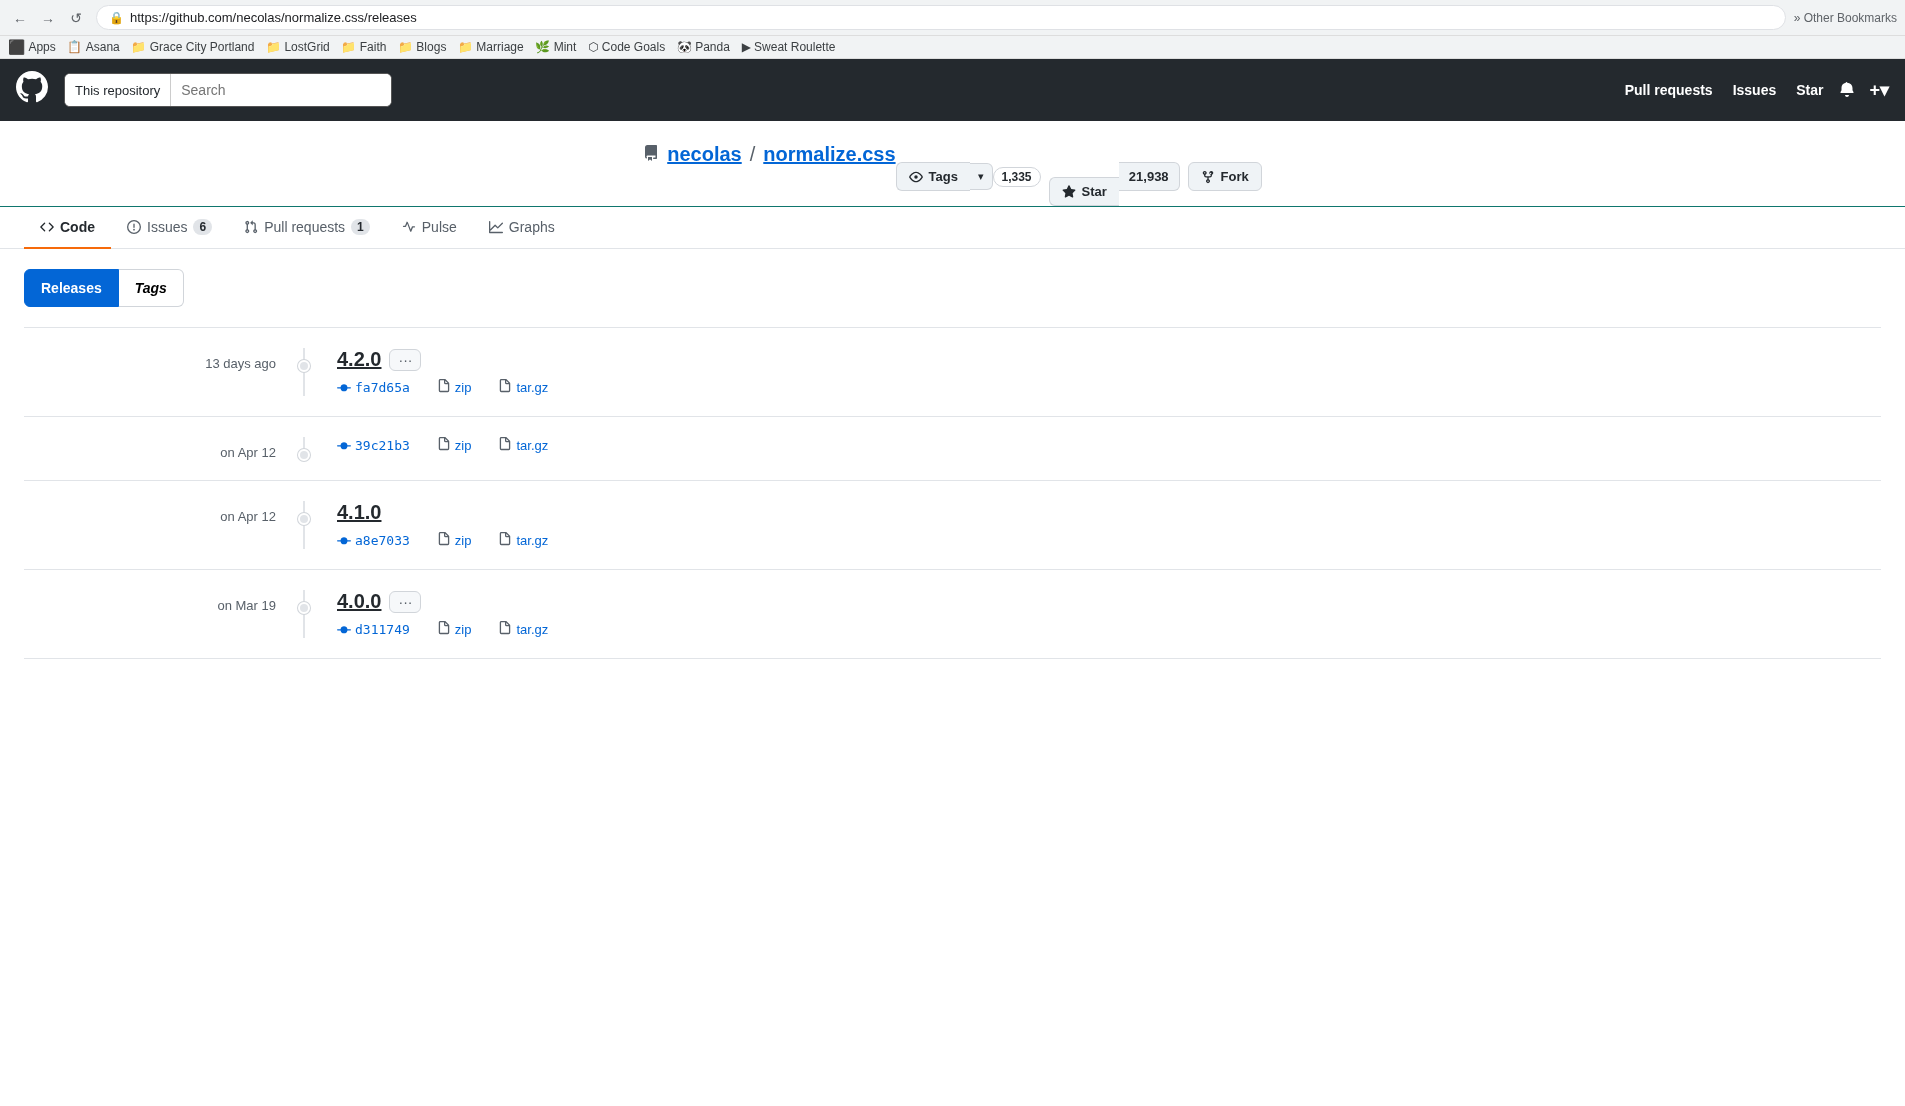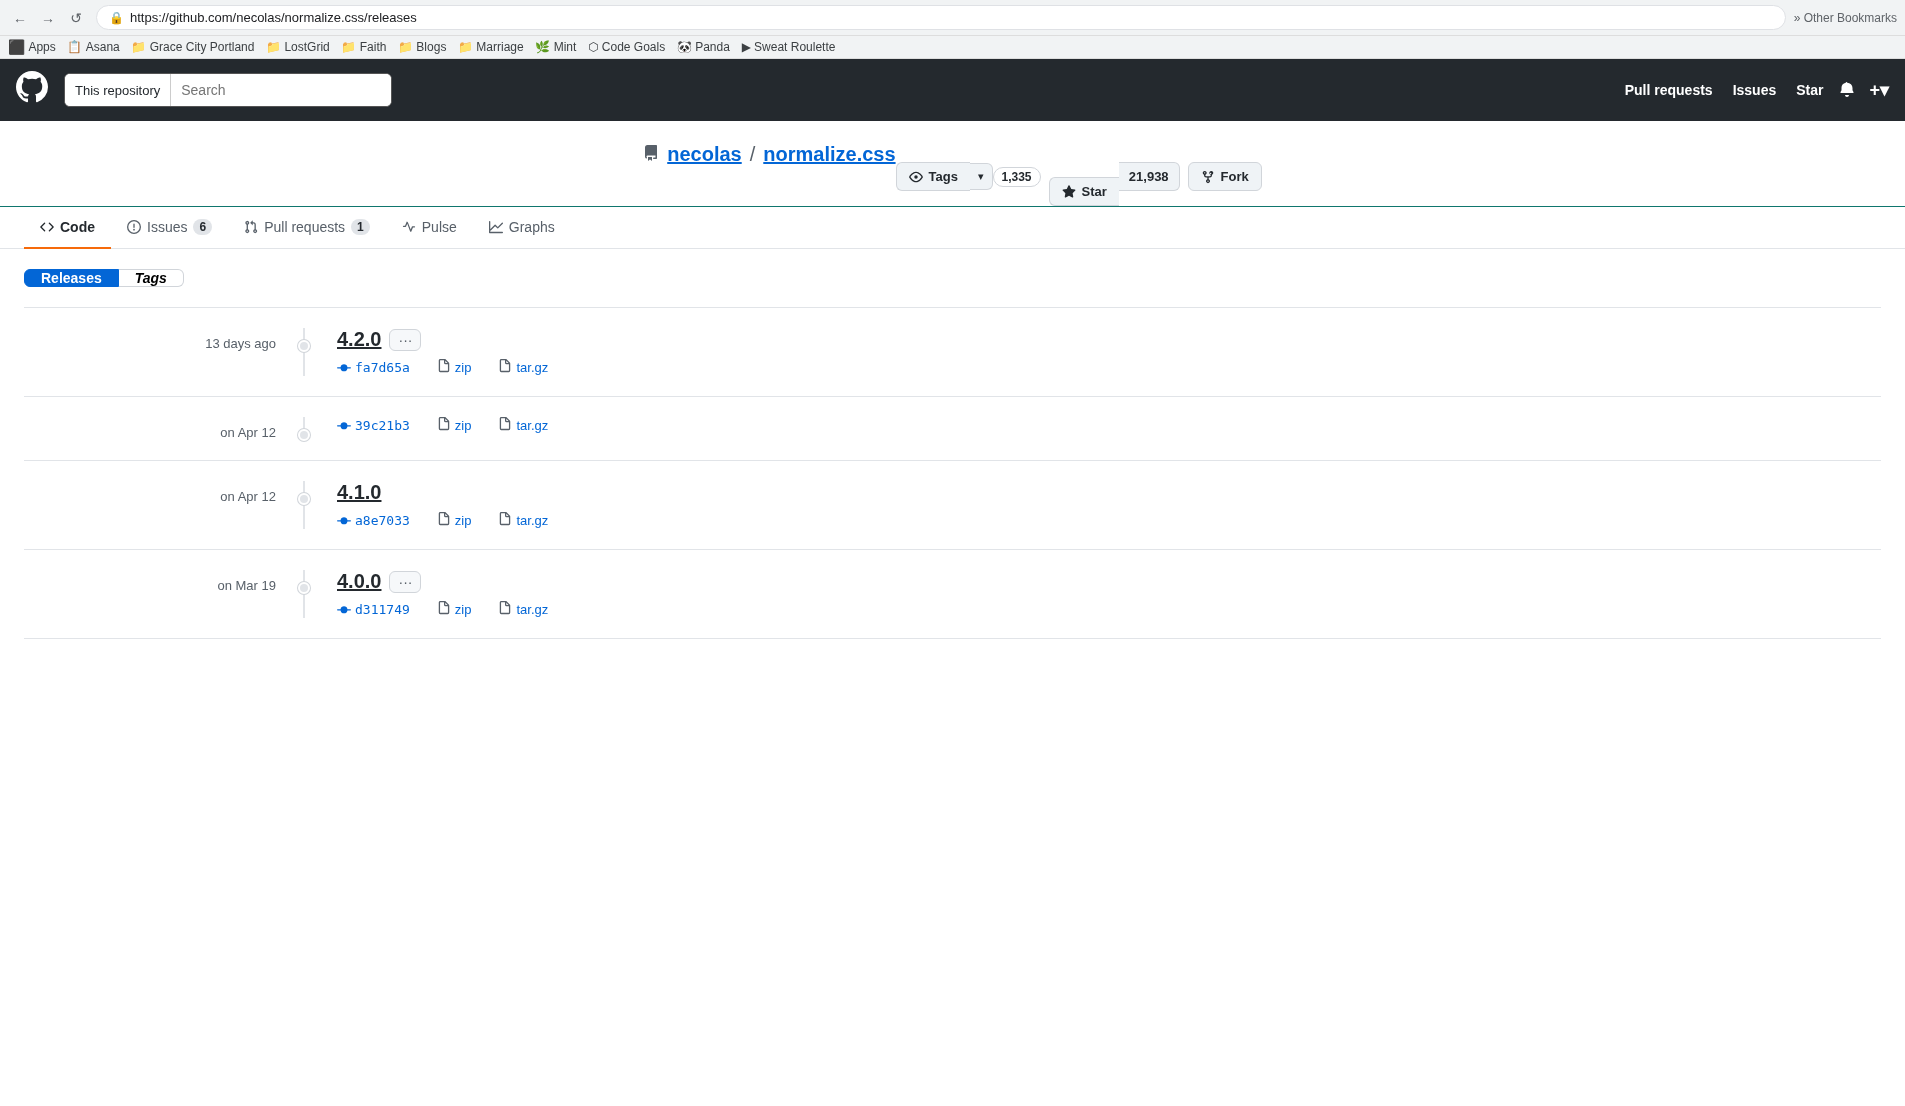--- a/index.html
+++ b/index.html
@@ -109,21 +109,21 @@
     .repo-nav-tab.active { color: #24292e; border-bottom-color: #f66a0a; font-weight: 600; }
     .tab-badge {
       background: #e1e4e8; border-radius: 20px; padding: 1px 6px;
       font-size: 12px; color: #24292e; font-weight: 600;
     }
 
     
     .releases-container { padding: 20px 24px; width: 100%; }
     .releases-tabs { display: flex; gap: 0; margin-bottom: 20px; }
     .releases-tab {
-      padding: 0 16px; border: 1px solid #d1d5da; border-radius: 6px;
+      padding: 10px 16px; border: 1px solid #d1d5da; border-radius: 6px;
       font-size: 14px; cursor: pointer; font-weight: 600;
     }
     .releases-tab.active {
       background: #0366d6; color: #fff; border-color: #0366d6; border-radius: 6px 0 0 6px;
     }
     .releases-tab:not(.active) {
       background: #fff; color: #000000; border-radius: 0 6px 6px 0; border-left: none; font-style: italic;
     }
 
     

